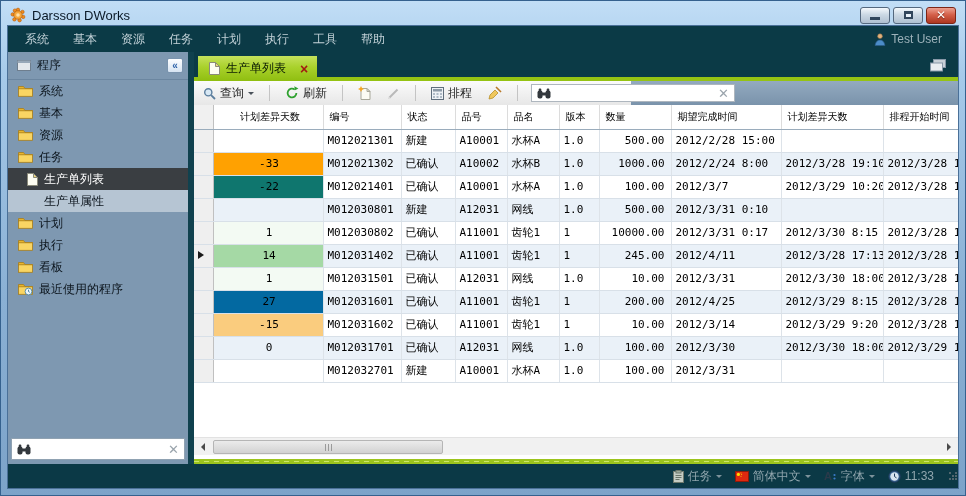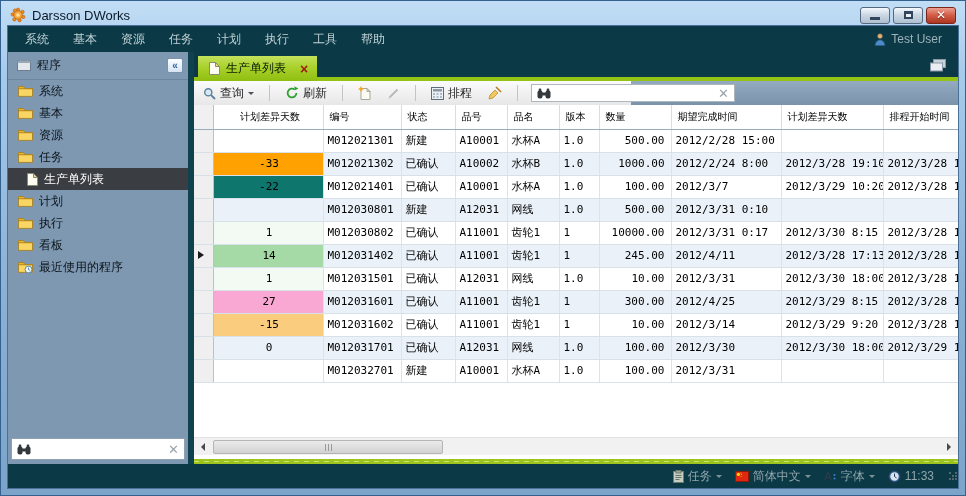--- a/index.html
+++ b/index.html
@@ -193,20 +193,23 @@
               <span>任务</span>
             </div>
             <div class="sb-item selected">
               <span class="sb-icon">
                 <svg width="12" height="13" viewBox="0 0 12 13">
                   <path d="M1.5 0.5 h6 l4 4 v8 h-10z" fill="#FDFDF2" stroke="#8A8A7A"></path>
                   <path d="M7.5 0.5 l4 4 h-4z" fill="#EFD87E" stroke="#8A8A7A"></path>
                 </svg>
               </span>
               <span>生产单列表</span>
+            </div>
+            <div class="sb-item highlight">
+              <span>生产单属性</span>
             </div>
             <div class="sb-item">
               <span class="sb-icon">
                 <svg width="15" height="12" viewBox="0 0 15 12">
                   <path d="M0.5 1.5 h5 l1.5 2 h7.5 v1 h-14z" fill="#E8B42C" stroke="#A67C1C" stroke-width="0.8"></path>
                   <rect x="0.5" y="3.8" width="14" height="7.5" fill="#F9D563" stroke="#A67C1C" stroke-width="0.8"></rect>
                 </svg>
               </span>
               <span>计划</span>
             </div>
@@ -488,27 +491,27 @@
                   <td>网线</td>
                   <td>1.0</td>
                   <td class="num">10.00</td>
                   <td>2012/3/31</td>
                   <td>2012/3/30 18:00</td>
                   <td>2012/3/28 10:52</td>
                   <td></td>
                 </tr>
                 <tr class="alt">
                   <td class="sel"></td>
-                  <td class="diff" style="background: #f9a8d4;">27</td>
+                  <td class="diff" style="background: #0369a1;">27</td>
                   <td>M012031601</td>
                   <td>已确认</td>
                   <td>A11001</td>
                   <td>齿轮1</td>
                   <td>1</td>
-                  <td class="num">300.00</td>
+                  <td class="num">200.00</td>
                   <td>2012/4/25</td>
                   <td>2012/3/29 8:15</td>
                   <td>2012/3/28 10:52</td>
                   <td></td>
                 </tr>
                 <tr>
                   <td class="sel"></td>
                   <td class="diff" style="background: rgb(250, 204, 126);">-15</td>
                   <td>M012031602</td>
                   <td>已确认</td>

